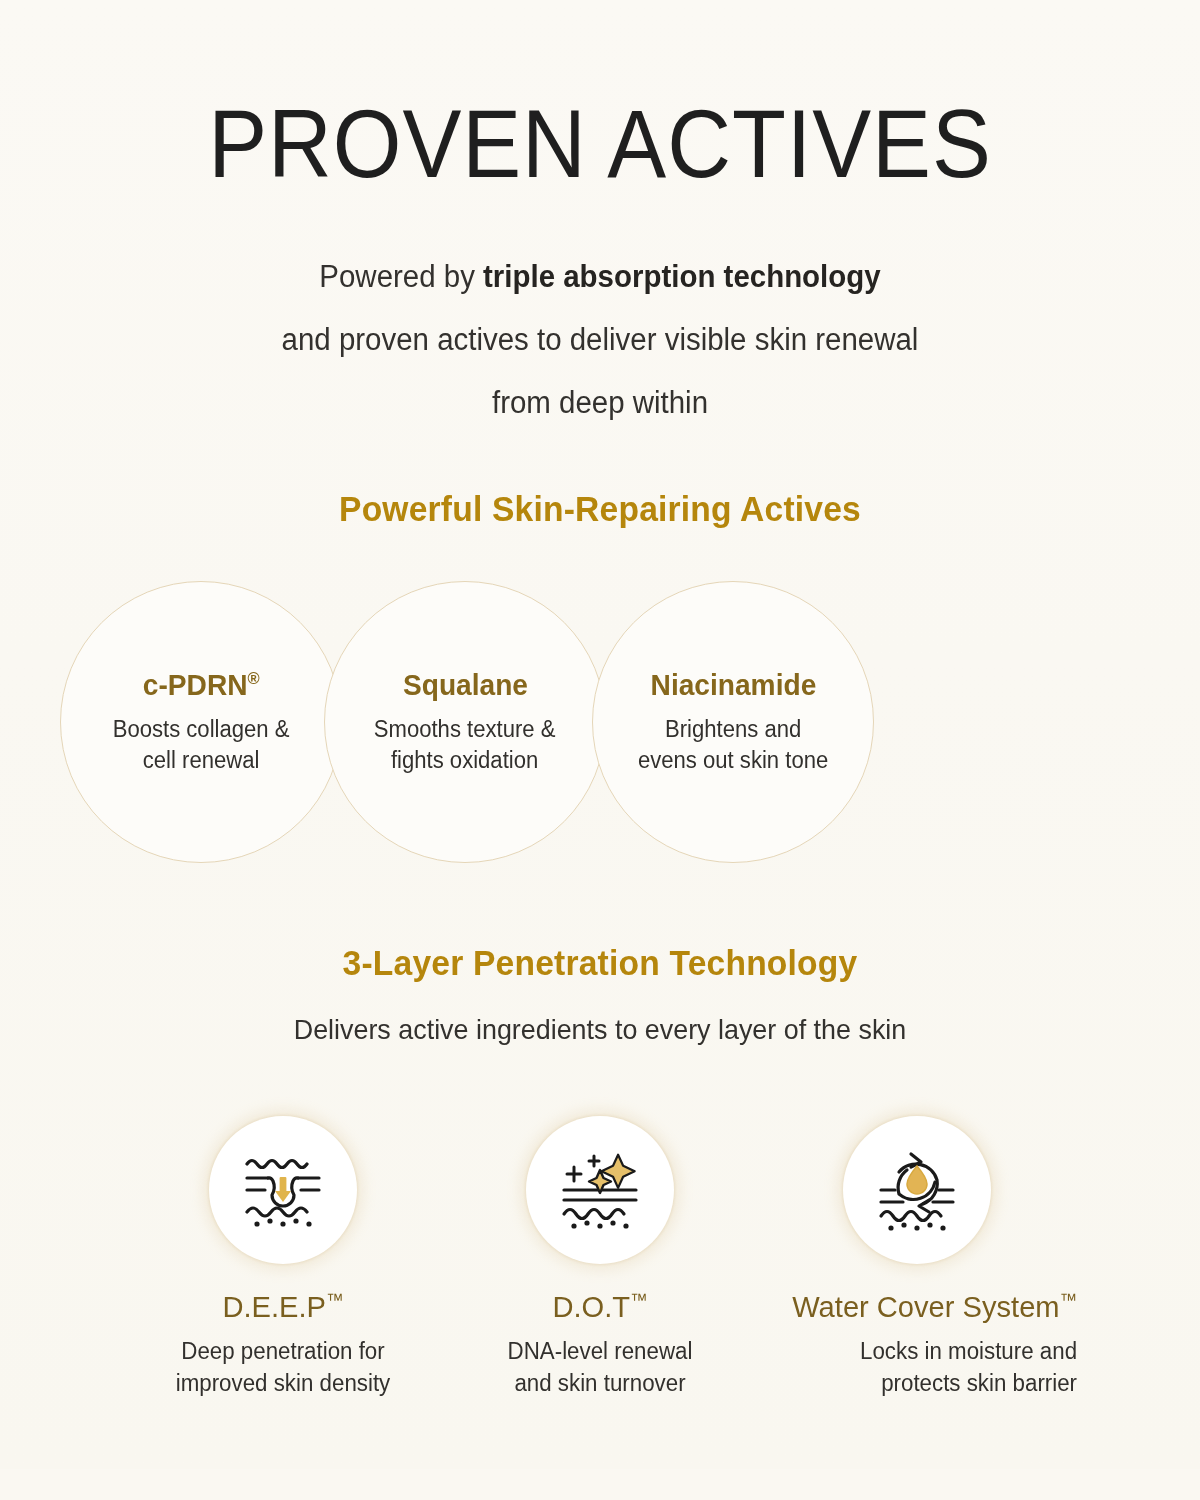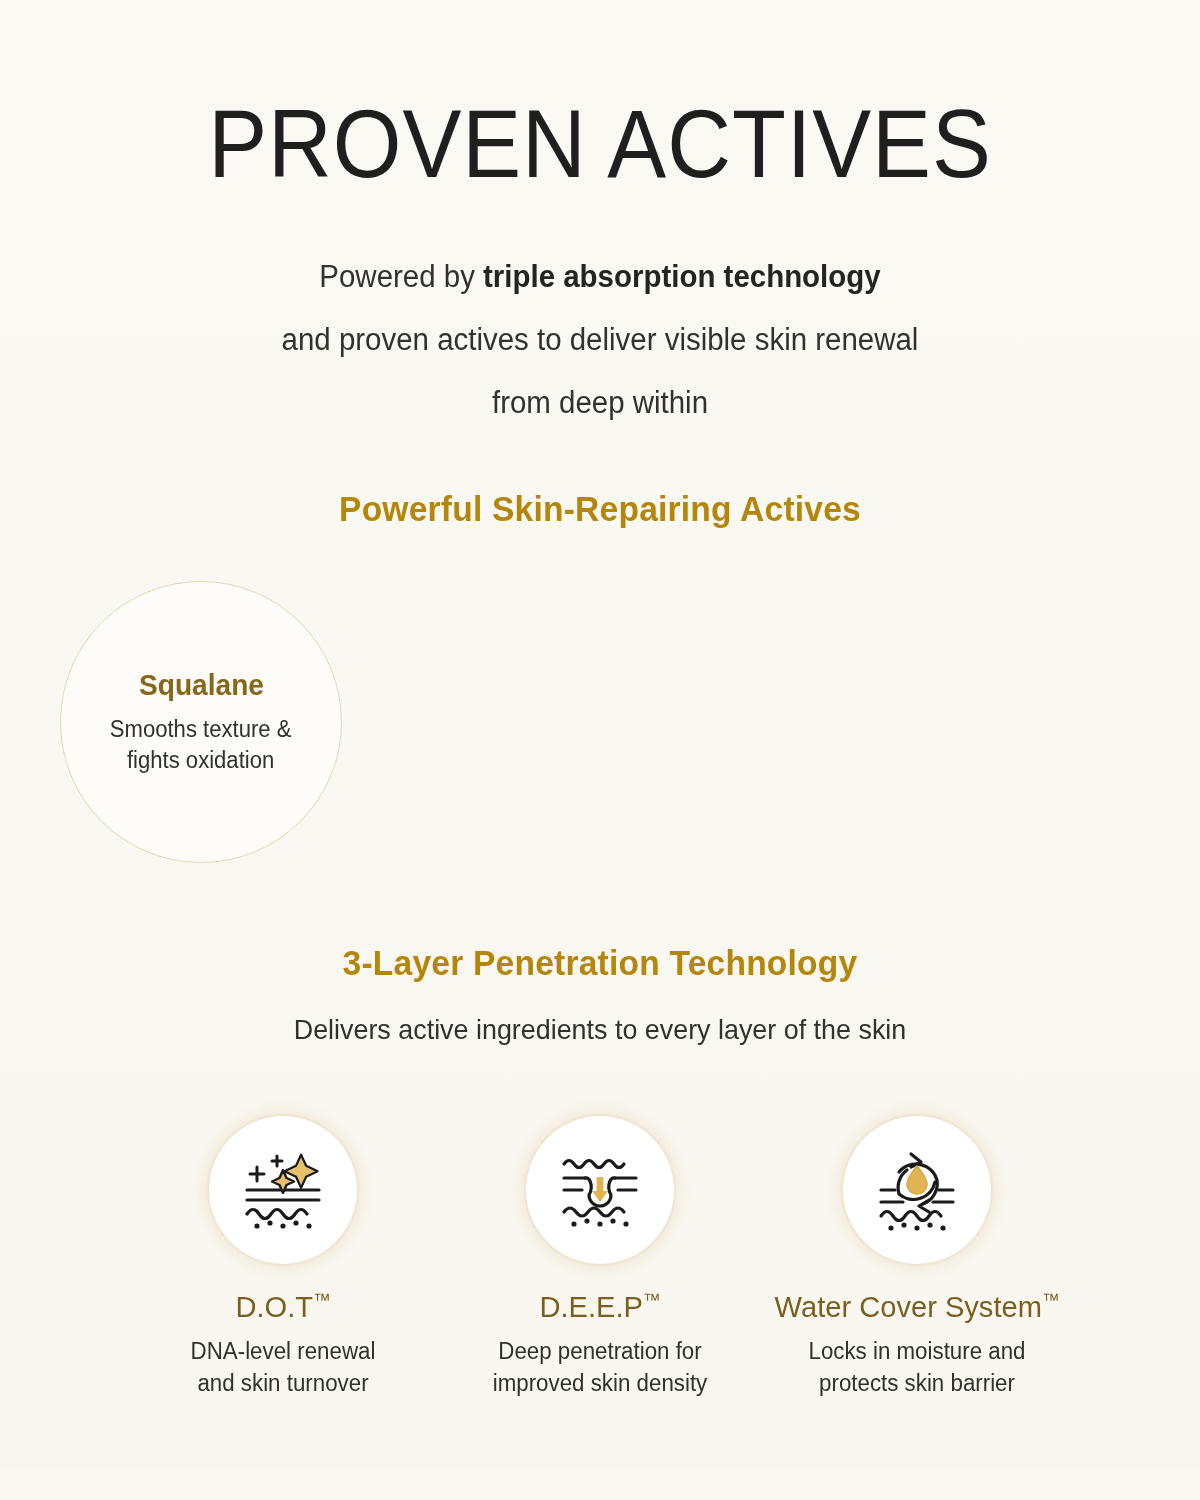--- a/index.html
+++ b/index.html
@@ -142,21 +142,21 @@
     height: 340px;
   }
   .tech-item {
     position: absolute;
     top: 0;
     width: 330px;
     text-align: center;
   }
   .tech-item:nth-of-type(1) { left: 118px; }
   .tech-item:nth-of-type(2) { left: 435px; }
-  .tech-item:nth-of-type(3) { left: 752px; }
+  .tech-item:nth-of-type(3) { left: 752px; text-align: right; }
 
   .icon-bubble {
     width: 148px;
     height: 148px;
     border-radius: 50%;
     background: #ffffff;
     margin: 16px auto 0 auto;
     box-shadow: 0 0 14px 6px rgba(214, 183, 125, 0.20),
                 0 0 3px 1px rgba(200, 170, 110, 0.22);
     display: flex;
@@ -197,67 +197,45 @@
   <div class="hero-sub">
     <div><span>Powered by </span><span class="strong">triple absorption technology</span></div>
     <div>and proven actives to deliver visible skin renewal</div>
     <div>from deep within</div>
   </div>
 
   <div class="sec-heading" id="actives-heading">Powerful Skin-Repairing Actives</div>
 
   <div class="circle-row">
 
+    <div class="active-circle">
+      <div class="active-name"><span>c-PDRN</span><span class="reg">®</span></div>
+      <div class="active-desc">Boosts collagen &amp;
+cell renewal</div>
+    </div>
 
     <div class="active-circle">
       <div class="active-name"><span>Squalane</span><span class="reg"></span></div>
       <div class="active-desc">Smooths texture &amp;
 fights oxidation</div>
     </div>
 
 
+    <div class="active-circle">
+      <div class="active-name"><span>Niacinamide</span><span class="reg"></span></div>
+      <div class="active-desc">Brightens and
+evens out skin tone</div>
+    </div>
 
   </div>
 
   <div class="sec-heading" id="tech-heading">3-Layer Penetration Technology</div>
   <div class="sec-sub" id="tech-sub">Delivers active ingredients to every layer of the skin</div>
 
   <div class="tech-row">
-
-    <div class="tech-item">
-      <div class="icon-bubble">
-        <svg width="96" height="96" viewBox="0 0 96 96">
-          <g fill="none" stroke="#1a1a1a" stroke-width="3.2" stroke-linecap="round" stroke-linejoin="round">
-            <path d="M12 48 H84"></path>
-            <path d="M12 58 H84"></path>
-            <path d="M12 72 q6 -9 12 0 t12 0 t12 0 t12 0 t12 0"></path>
-          </g>
-          <g stroke="#1a1a1a" stroke-width="3" stroke-linecap="round">
-            <path d="M42 14 V24"></path>
-            <path d="M37 19 H47"></path>
-          </g>
-          <g stroke="#1a1a1a" stroke-width="3" stroke-linecap="round">
-            <path d="M22 25 V39"></path>
-            <path d="M15 32 H29"></path>
-          </g>
-          <path d="M68 12 L73.5 24 L86 30 L73.5 36 L68 48 L62.5 36 L50 30 L62.5 24 Z" transform="translate(-2,-2) scale(0.92) translate(6,4)" fill="#e6c06a" stroke="#1a1a1a" stroke-width="2.4" stroke-linejoin="round"></path>
-          <path d="M48 28 L51.5 36 L59 39.5 L51.5 43 L48 51 L44.5 43 L37 39.5 L44.5 36 Z" fill="#e6c06a" stroke="#1a1a1a" stroke-width="2.4" stroke-linejoin="round"></path>
-          <g fill="#1a1a1a">
-            <circle cx="22" cy="84" r="2.6"></circle>
-            <circle cx="35" cy="81" r="2.6"></circle>
-            <circle cx="48" cy="84" r="2.6"></circle>
-            <circle cx="61" cy="81" r="2.6"></circle>
-            <circle cx="74" cy="84" r="2.6"></circle>
-          </g>
-        </svg>
-      </div>
-      <div class="tech-name"><span>D.O.T</span><span class="tm">™</span></div>
-      <div class="tech-desc">DNA-level renewal
-and skin turnover</div>
-    </div>
 
     <div class="tech-item">
       <div class="icon-bubble">
         <svg width="96" height="96" viewBox="0 0 96 96">
           <g fill="none" stroke="#1a1a1a" stroke-width="3.2" stroke-linecap="round" stroke-linejoin="round">
             <path d="M12 22 q5 -7 10 0 t10 0 t10 0 t10 0 t10 0 t10 0"></path>
             <path d="M12 36 H33"></path>
             <path d="M63 36 H84"></path>
             <path d="M12 48 H30"></path>
             <path d="M66 48 H84"></path>
@@ -273,20 +251,52 @@
           </g>
           <g fill="#e0b44c">
             <rect x="44.6" y="35" width="6.8" height="16" rx="1"></rect>
             <path d="M40 49 L56 49 L48 60 Z"></path>
           </g>
         </svg>
       </div>
       <div class="tech-name"><span>D.E.E.P</span><span class="tm">™</span></div>
       <div class="tech-desc">Deep penetration for
 improved skin density</div>
+    </div>
+
+    <div class="tech-item">
+      <div class="icon-bubble">
+        <svg width="96" height="96" viewBox="0 0 96 96">
+          <g fill="none" stroke="#1a1a1a" stroke-width="3.2" stroke-linecap="round" stroke-linejoin="round">
+            <path d="M12 48 H84"></path>
+            <path d="M12 58 H84"></path>
+            <path d="M12 72 q6 -9 12 0 t12 0 t12 0 t12 0 t12 0"></path>
+          </g>
+          <g stroke="#1a1a1a" stroke-width="3" stroke-linecap="round">
+            <path d="M42 14 V24"></path>
+            <path d="M37 19 H47"></path>
+          </g>
+          <g stroke="#1a1a1a" stroke-width="3" stroke-linecap="round">
+            <path d="M22 25 V39"></path>
+            <path d="M15 32 H29"></path>
+          </g>
+          <path d="M68 12 L73.5 24 L86 30 L73.5 36 L68 48 L62.5 36 L50 30 L62.5 24 Z" transform="translate(-2,-2) scale(0.92) translate(6,4)" fill="#e6c06a" stroke="#1a1a1a" stroke-width="2.4" stroke-linejoin="round"></path>
+          <path d="M48 28 L51.5 36 L59 39.5 L51.5 43 L48 51 L44.5 43 L37 39.5 L44.5 36 Z" fill="#e6c06a" stroke="#1a1a1a" stroke-width="2.4" stroke-linejoin="round"></path>
+          <g fill="#1a1a1a">
+            <circle cx="22" cy="84" r="2.6"></circle>
+            <circle cx="35" cy="81" r="2.6"></circle>
+            <circle cx="48" cy="84" r="2.6"></circle>
+            <circle cx="61" cy="81" r="2.6"></circle>
+            <circle cx="74" cy="84" r="2.6"></circle>
+          </g>
+        </svg>
+      </div>
+      <div class="tech-name"><span>D.O.T</span><span class="tm">™</span></div>
+      <div class="tech-desc">DNA-level renewal
+and skin turnover</div>
     </div>
 
     <div class="tech-item">
       <div class="icon-bubble">
         <svg width="96" height="96" viewBox="0 0 96 96">
           <g fill="none" stroke="#1a1a1a" stroke-width="3.2" stroke-linecap="round" stroke-linejoin="round">
             <path d="M12 48 H26"></path>
             <path d="M70 48 H84"></path>
             <path d="M12 60 H34"></path>
             <path d="M64 60 H84"></path>

